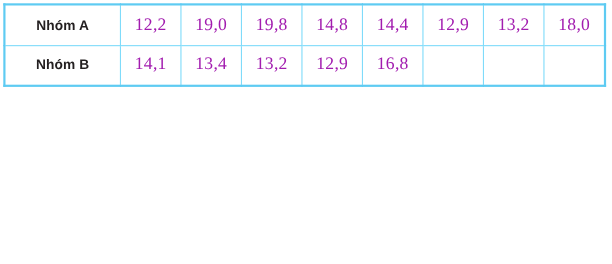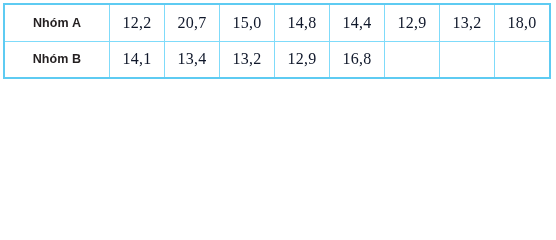--- a/index.html
+++ b/index.html
@@ -43,40 +43,40 @@
     background: #FBDFC2;
     color: #231f20;
     font-family: "Liberation Sans", sans-serif;
     font-weight: bold;
     font-size: 12.5px;
     letter-spacing: 0.1px;
   }
 
   td.value-cell {
     width: 54px;
-    color: #0f172a;
+    color: #a21caf;
     font-family: "Liberation Serif", serif;
     font-size: 16px;
     letter-spacing: 0.2px;
   }
 
   td.value-cell.empty-cell {
     color: transparent;
   }
 </style>
 </head>
 <body>
 
 <table id="data-table">
   <tbody>
     <tr>
       <td class="row-label">Nhóm A</td>
       <td class="value-cell">12,2</td>
-      <td class="value-cell">20,7</td>
-      <td class="value-cell">15,0</td>
+      <td class="value-cell">19,0</td>
+      <td class="value-cell">19,8</td>
       <td class="value-cell">14,8</td>
       <td class="value-cell">14,4</td>
       <td class="value-cell">12,9</td>
       <td class="value-cell">13,2</td>
       <td class="value-cell">18,0</td>
     </tr>
     <tr>
       <td class="row-label">Nhóm B</td>
       <td class="value-cell">14,1</td>
       <td class="value-cell">13,4</td>

